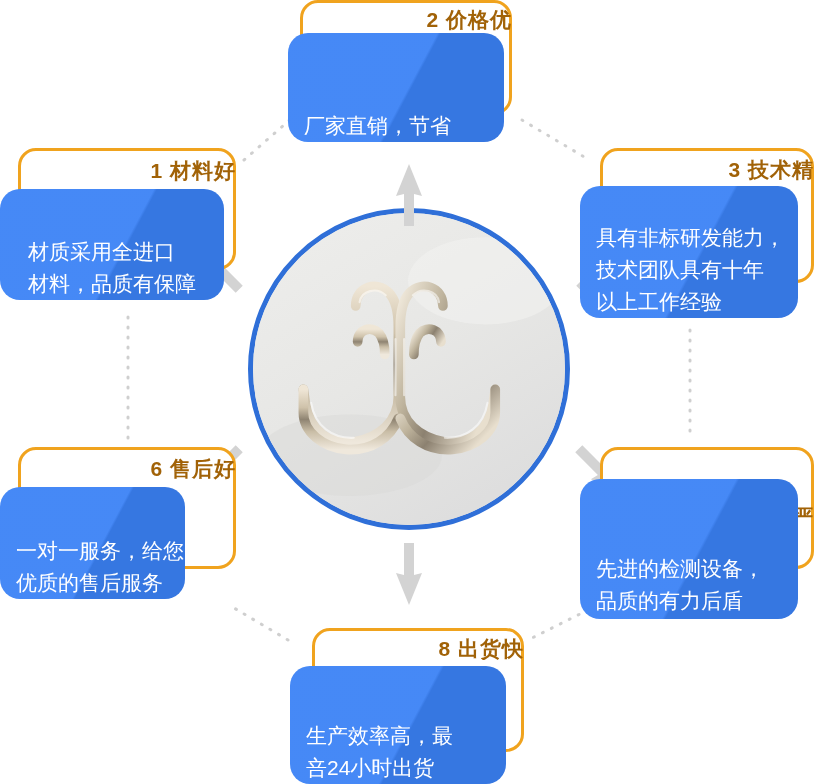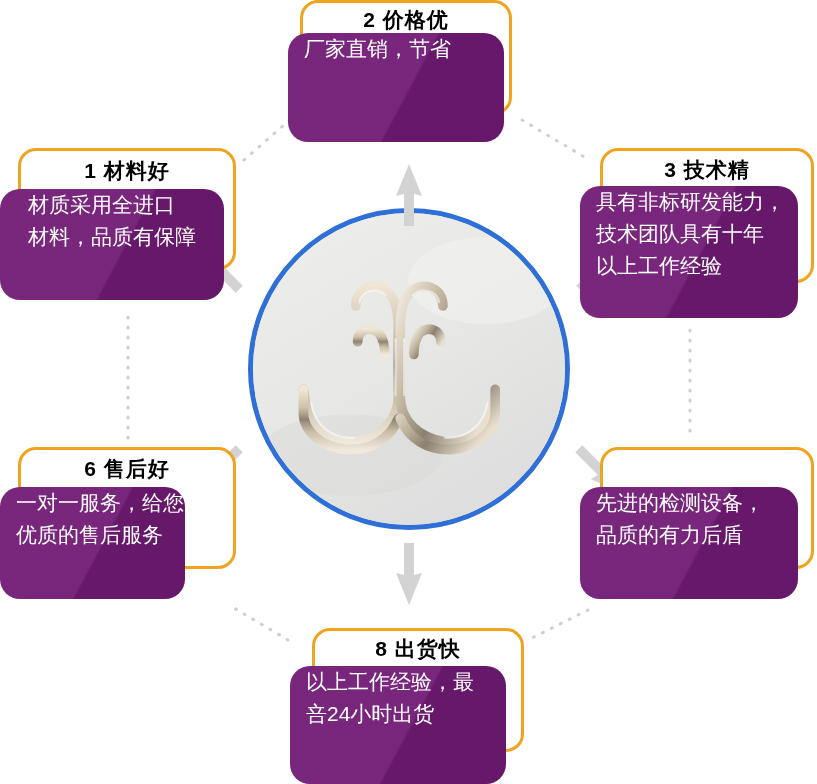--- a/index.html
+++ b/index.html
@@ -39,36 +39,36 @@
   .card{position:absolute;}
   .card .outline{
     position:absolute;
     border:3px solid #F0A31E;
     border-radius:18px;
     box-sizing:border-box;
     background:#ffffff;
   }
   .card .title{
     position:absolute;
-    color:#000000;
+    color:#a16207;
     font-weight:bold;
     font-size:21px;
     letter-spacing:1px;
     white-space:nowrap;
-    text-align:center;
+    text-align:right;
     line-height:1;
   }
   .card .panel{
     position:absolute;
     border-radius:20px;
     box-sizing:border-box;
     overflow:hidden;
-    background:#701a75;
+    background:#3b82f6;
     display:flex;
-    align-items:flex-start;
+    align-items:flex-end;
   }
   
   .panel::before{
     content:"";
     position:absolute;
     left:-20%;top:-60%;
     width:180%;height:220%;
     background:linear-gradient(118deg,
        rgba(255,255,255,0.055) 0%,
        rgba(255,255,255,0.055) 44%,
@@ -106,21 +106,21 @@
   
   #card3{left:580px;top:148px;width:237px;height:170px;}
   #card3 .outline{left:20px;top:0px;width:214px;height:135px;}
   #card3 .title{left:20px;top:11px;width:214px;}
   #card3 .panel{left:0px;top:38px;width:218px;height:132px;}
 
   
   #card4{left:580px;top:447px;width:237px;height:152px;}
   #card4 .outline{left:20px;top:0px;width:214px;height:122px;}
   #card4 .title{left:20px;top:11px;width:214px;margin-top:48px;}
-  #card4 .panel{left:0px;top:40px;width:218px;height:112px;}
+  #card4 .panel{left:0px;top:32px;width:218px;height:140px;font-family:Liberation Mono, monospace;}
 
   
   #card5{left:290px;top:628px;width:244px;height:156px;}
   #card5 .outline{left:22px;top:0px;width:212px;height:124px;}
   #card5 .title{left:22px;top:10px;width:212px;}
   #card5 .panel{left:0px;top:38px;width:216px;height:118px;}
 
   
   #card6{left:0px;top:447px;width:250px;height:152px;}
   #card6 .outline{left:18px;top:0px;width:218px;height:122px;}
@@ -276,21 +276,21 @@
         <span class="ln">品质的有力后盾</span>
       </div>
     </div>
   </div>
 
   <div class="card" id="card5">
     <div class="outline"></div>
     <div class="title">8  出货快</div>
     <div class="panel">
       <div class="body">
-        <span class="ln">以上工作经验，最</span>
+        <span class="ln">生产效率高，最</span>
         <span class="ln">咅24小时出货</span>
       </div>
     </div>
   </div>
 
   <div class="card" id="card6">
     <div class="outline"></div>
     <div class="title">6  售后好</div>
     <div class="panel">
       <div class="body">

